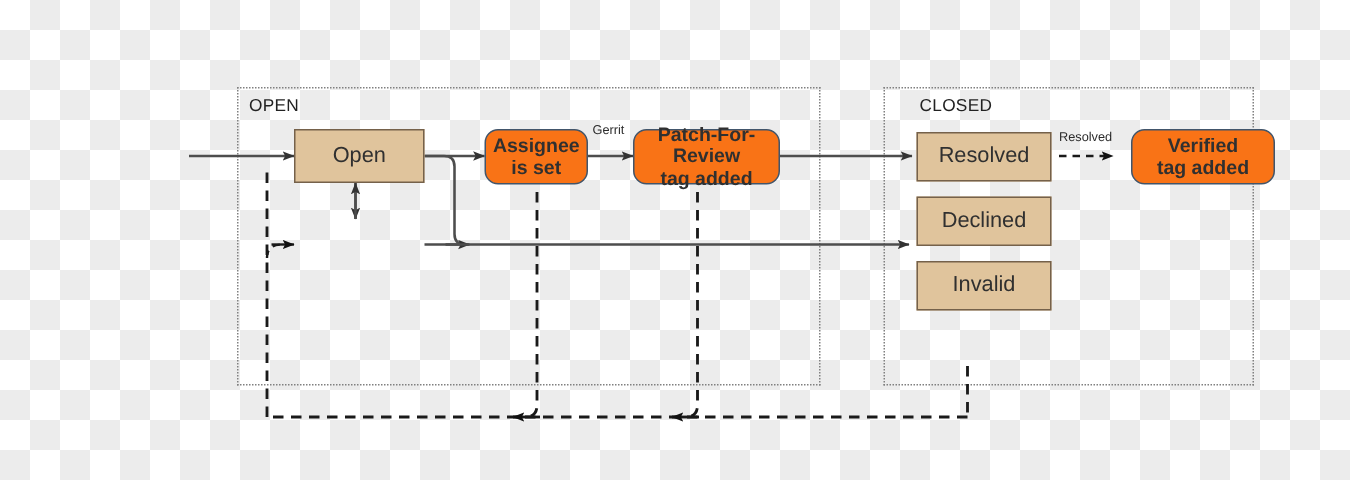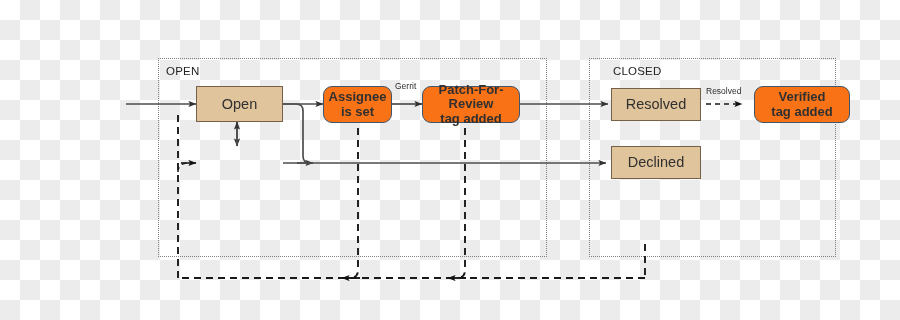--- a/index.html
+++ b/index.html
@@ -149,22 +149,23 @@
 
 
   <div class="node n-blue" style="left:323px;top:74px;width:69px;height:37px;">Assignee
 is set</div>
 
   <div class="node n-blue" style="left:422px;top:74px;width:98px;height:37px;">Patch-For-Review
 tag added</div>
 
   <div class="node n-tan" style="left:611px;top:76px;width:90px;height:33px;">Resolved</div>
 
-  <div class="node n-tan" style="left:611px;top:134px;width:90px;height:33px;">Declined</div>
+  <div class="node n-tan" style="left:611px;top:119px;width:90px;height:33px;">Declined</div>
 
+  <div class="node n-tan" style="left:611px;top:162px;width:90px;height:33px;">Invalid</div>
 
 
   <div class="node n-blue" style="left:754px;top:74px;width:96px;height:37px;">Verified
 tag added</div>
 
   <div class="edge-label" style="left:395px;top:69px;">Gerrit</div>
 
   <div class="edge-label" style="left:706px;top:74px;">Resolved</div>
 
 </div>

